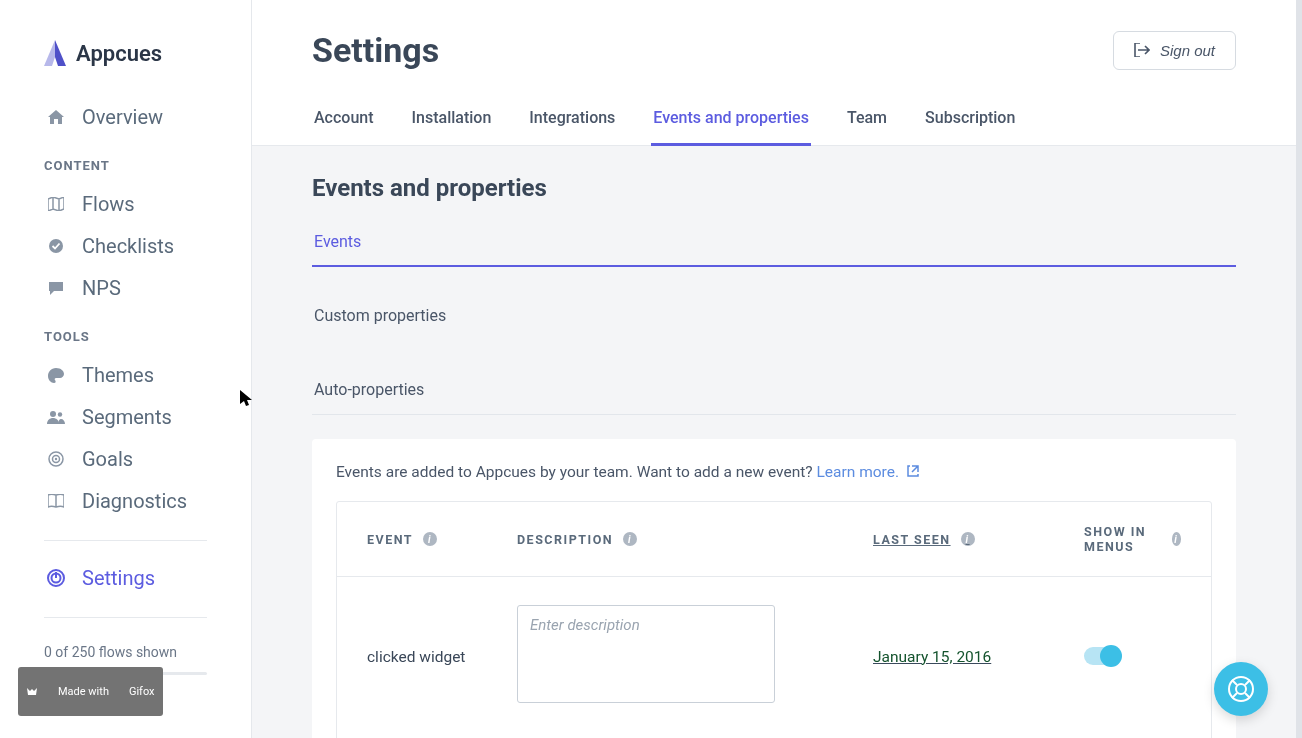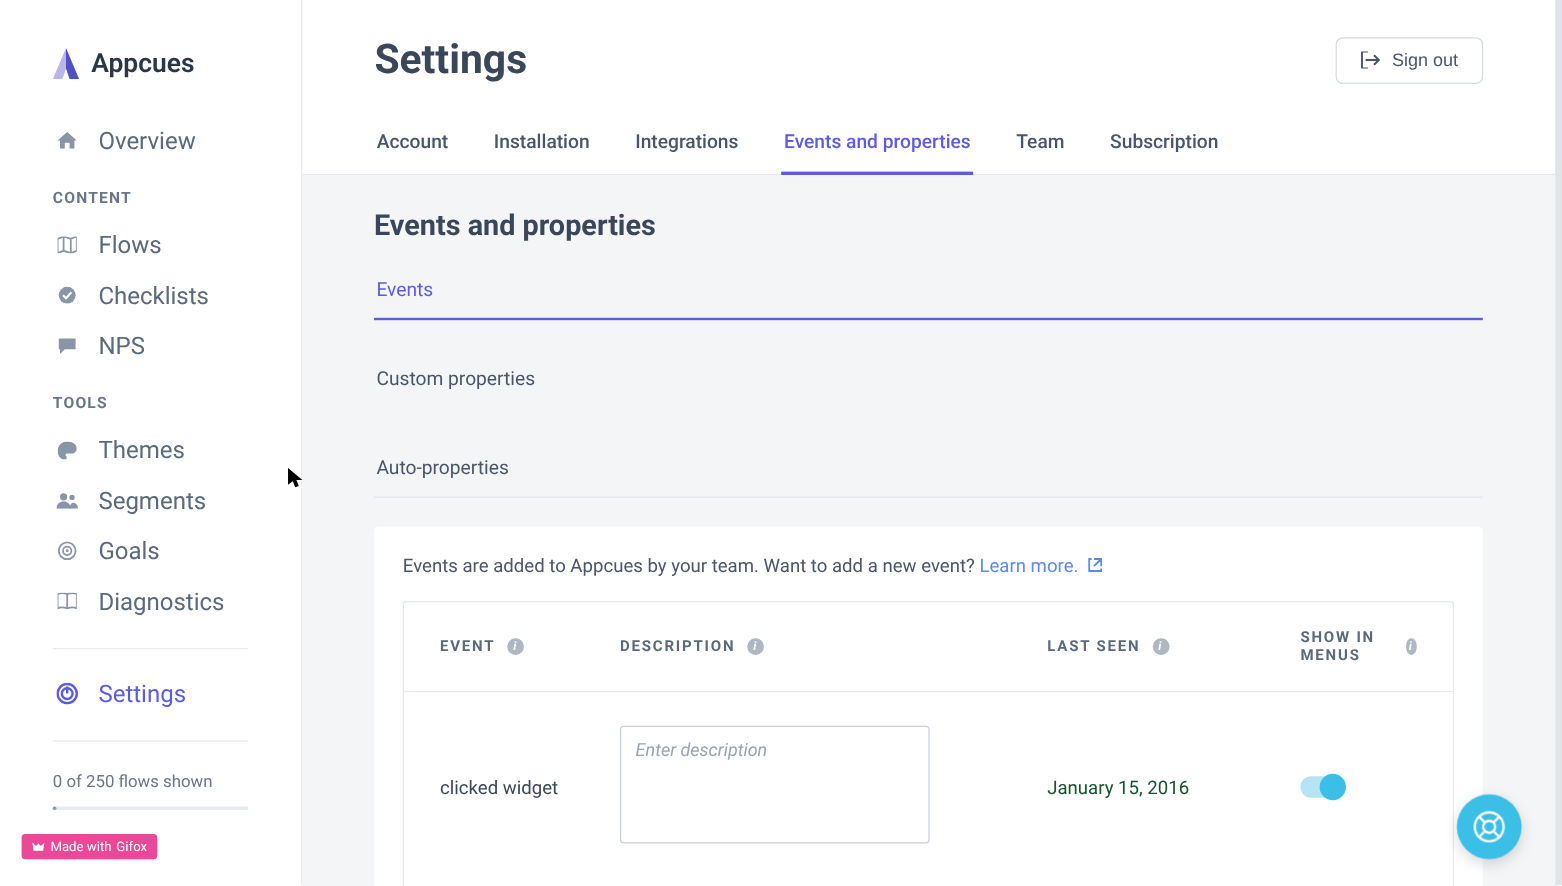--- a/index.html
+++ b/index.html
@@ -81,28 +81,28 @@
     left: 0; top: 0; bottom: 0;
     width: 2%;
     background: #8a96a5;
     border-radius: 2px;
   }
 
   .made-with {
     position: absolute;
     bottom: 22px;
     left: 18px;
-    background: #ec4899;
+    background: #737373;
     color: #fff;
     font-size: 11px;
-    padding: 4px 8px;
+    padding: 18px 8px;
     border-radius: 3px;
     display: flex;
     align-items: center;
-    gap: 4px;
+    gap: 20px;
   }
   .made-with .bold { font-weight: 400; }
 
   
   .main {
     flex: 1;
     display: flex;
     flex-direction: column;
     height: 100%;
     background: #fff;
@@ -127,20 +127,21 @@
     border: 1px solid #d6dbe1;
     background: #fff;
     color: #4a5668;
     padding: 10px 20px;
     border-radius: 6px;
     font-size: 15px;
     cursor: pointer;
     display: flex;
     align-items: center;
     gap: 10px;
+    font-style: italic;
   }
   .tabs-primary {
     display: flex;
     gap: 34px;
     margin-top: 28px;
   }
   .tab-p {
     padding: 10px 2px 16px 2px;
     font-size: 16px;
     color: #4a5668;
@@ -230,21 +231,21 @@
     color: #fff;
     font-size: 10px;
     display: inline-flex;
     align-items: center;
     justify-content: center;
     font-weight: 700;
     font-style: italic;
   }
   .c-event { width: 150px; }
   .c-desc { width: 356px; }
-  .c-last { width: 211px; }
+  .c-last { width: 211px; text-decoration: underline; }
   .c-show { flex: 1; }
   .trow { padding: 28px 30px 40px 30px; align-items: center; }
   .event-name { font-size: 15.5px; color: #3a4758; }
   .desc-input {
     width: 258px;
     height: 98px;
     border: 1px solid #c9d0d8;
     border-radius: 3px;
     padding: 10px 12px;
     font-size: 15px;

